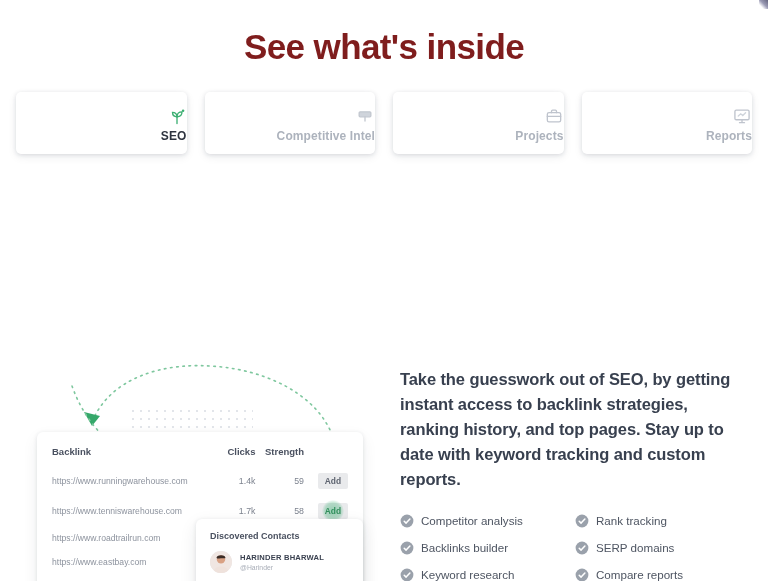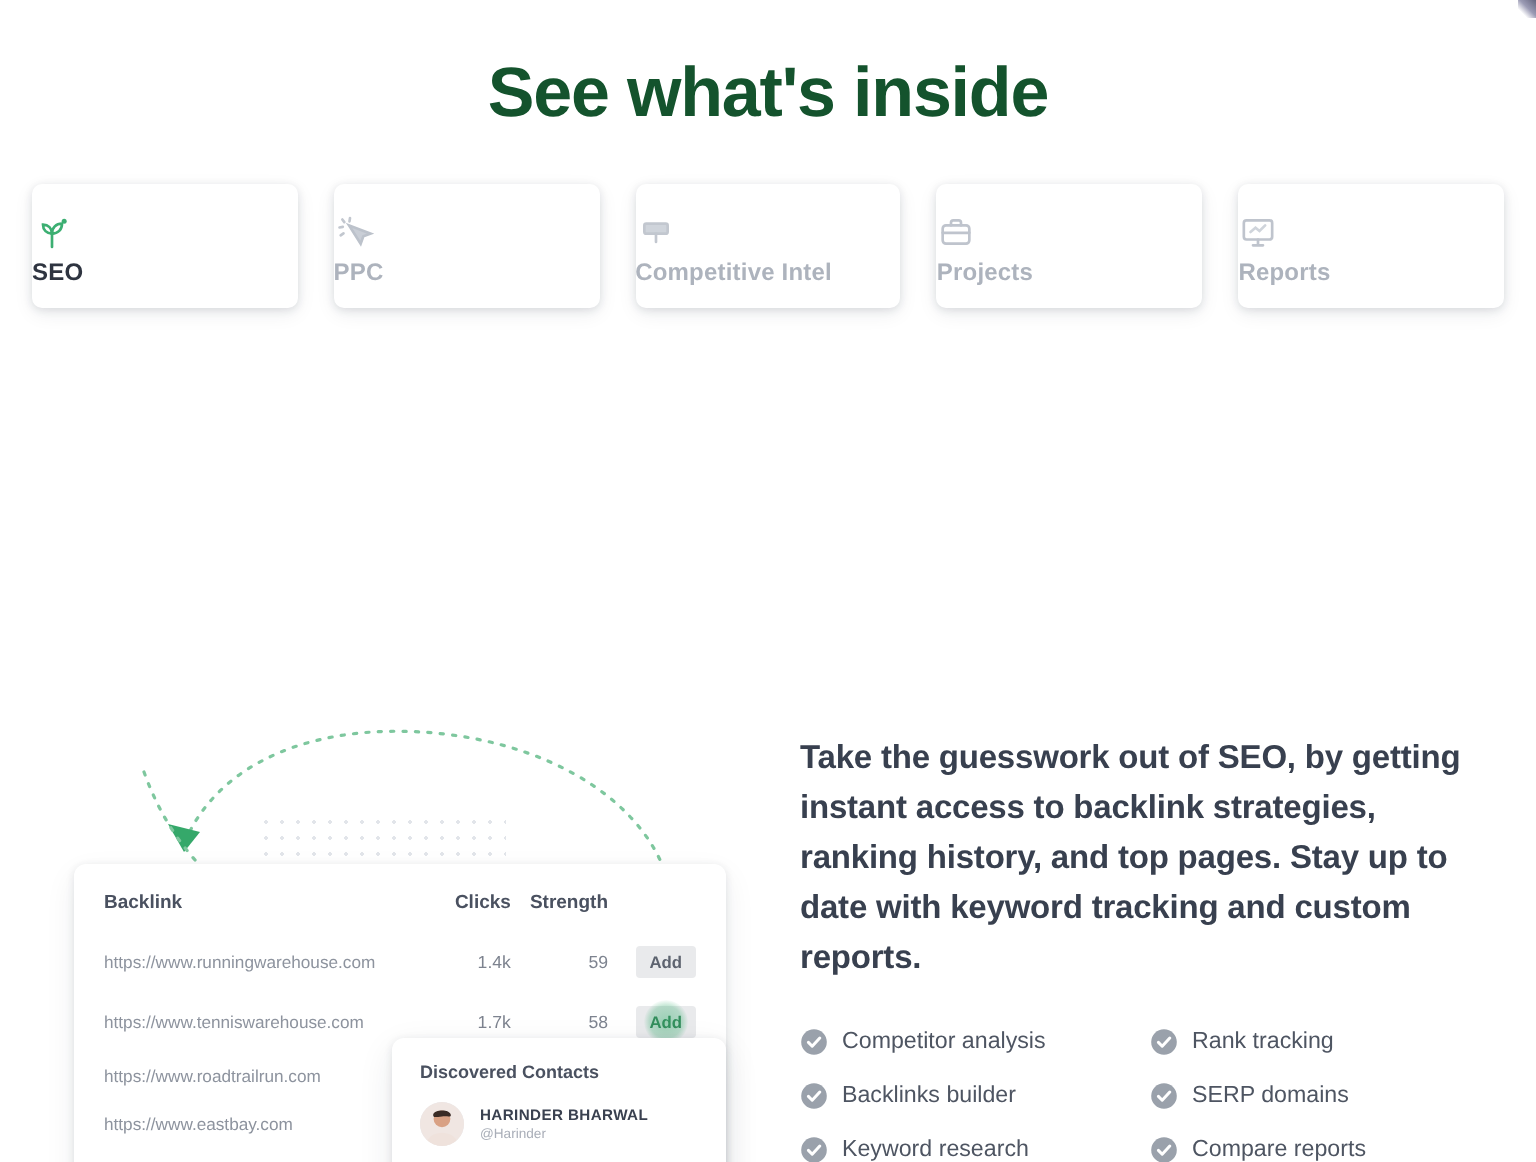--- a/index.html
+++ b/index.html
@@ -26,40 +26,40 @@
 
   
   #page-title {
     margin: 0;
     padding-top: 26px;
     text-align: center;
     font-size: 35px;
     line-height: 42px;
     font-weight: bold;
     letter-spacing: -0.6px;
-    color: #14532d;
+    color: #7f1d1d;
     font-family: "Liberation Sans", sans-serif;
   }
 
   
   #tab-bar {
     display: flex;
     justify-content: space-between;
     padding: 24px 16px 0 16px;
     gap: 18px;
   }
   .tab {
     flex: 1 1 0;
     height: 62px;
     background: #ffffff;
     border-radius: 5px;
     box-shadow: 0 1px 4px rgba(30,40,60,.13), 0 3px 10px rgba(30,40,60,.07);
     display: flex;
     flex-direction: column;
-    align-items: flex-start;
+    align-items: flex-end;
     justify-content: center;
     gap: 3px;
     cursor: pointer;
   }
   .tab-label {
     font-size: 12px;
     font-weight: bold;
     color: #adb3bd;
     letter-spacing: .1px;
   }
@@ -229,29 +229,20 @@
       <svg width="20" height="20" viewBox="0 0 24 24" fill="none" stroke="#3caf72" stroke-width="1.6" stroke-linecap="round">
         <path d="M12 21v-8"></path>
         <path d="M12 13c0-3.2-2.2-5.4-5.4-5.4 0 3.2 2.2 5.4 5.4 5.4z"></path>
         <path d="M12 13c0-3.6 2.4-6 6-6 0 3.6-2.4 6-6 6z"></path>
         <circle cx="19.3" cy="5.6" r="1.5" fill="#3caf72" stroke="none"></circle>
       </svg>
     </span>
     <span class="tab-label">SEO</span>
   </div>
 
-  <div class="tab">
-    <span class="tab-icon">
-      <svg width="20" height="20" viewBox="0 0 24 24" fill="none" stroke="#c2c7cf" stroke-width="1.6" stroke-linecap="round">
-        <path d="M9 8l7 11 1.6-4.4L22 13z" fill="#c9ced6" stroke="#bcc2cb"></path>
-        <path d="M5 4.5l1.2 1.6M9.6 3.6l-.3 2M3.3 9.3l2-.4M4 14l1.7-1.2"></path>
-      </svg>
-    </span>
-    <span class="tab-label">PPC</span>
-  </div>
 
   <div class="tab">
     <span class="tab-icon">
       <svg width="20" height="20" viewBox="0 0 24 24" fill="none" stroke="#c2c7cf" stroke-width="1.6" stroke-linecap="round">
         <rect x="5" y="7" width="14" height="6" rx="1.2" fill="#cfd4db" stroke="#c2c7cf"></rect>
         <path d="M12 13v5"></path>
       </svg>
     </span>
     <span class="tab-label">Competitive Intel</span>
   </div>

